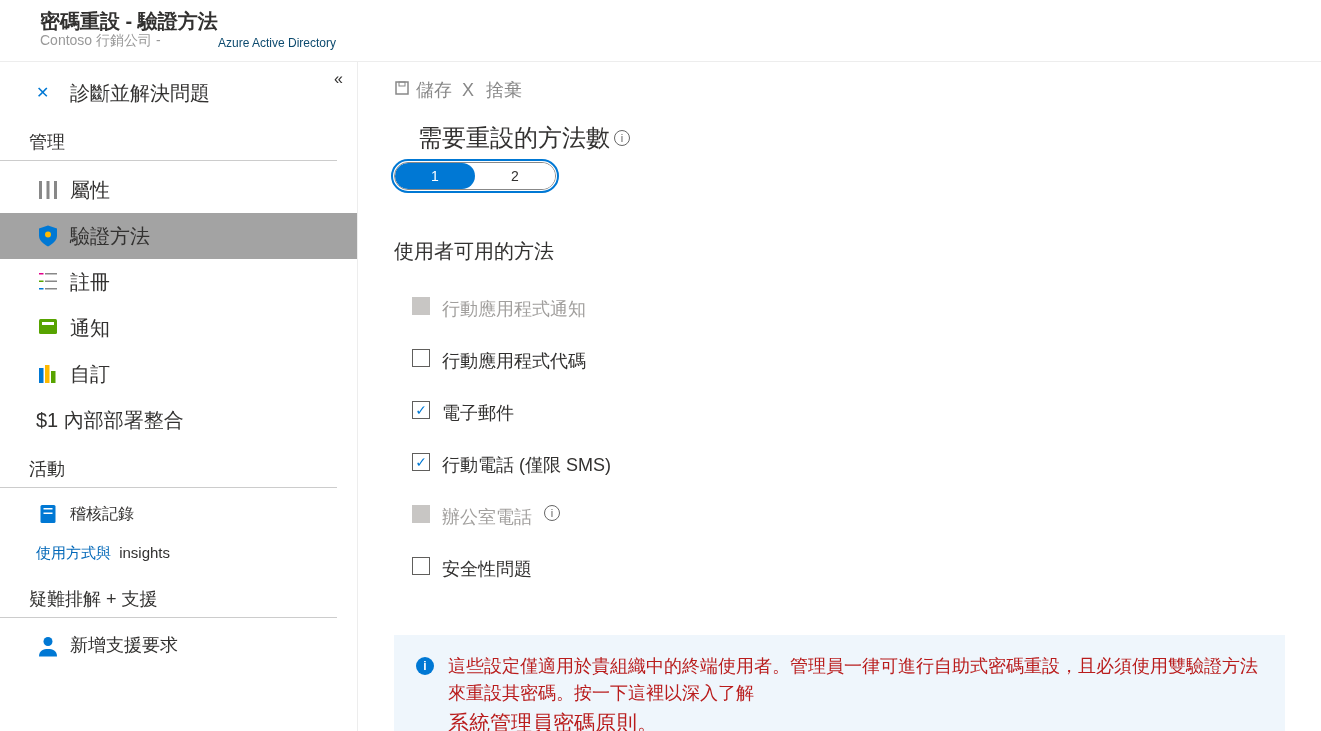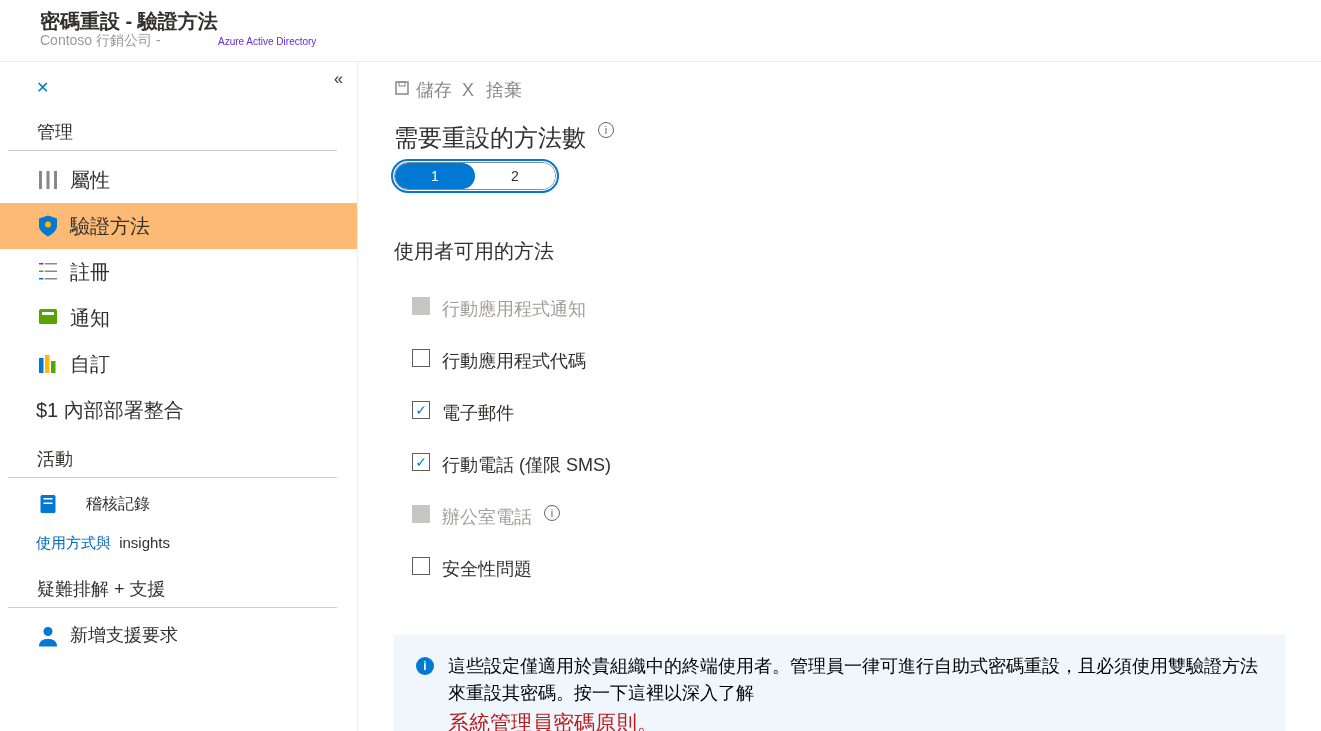--- a/index.html
+++ b/index.html
@@ -24,22 +24,22 @@
     color: #323130;
   }
   .header-sub {
     font-size: 14px;
     color: #999;
     position: absolute;
     left: 40px;
     top: 32px;
   }
   .header-sub2 {
-    font-size: 10px;
-    color: #6d28d9;
+    font-size: 12px;
+    color: #0c4a6e;
     position: absolute;
     left: 218px;
     top: 36px;
   }
   .content {
     display: flex;
     height: calc(100% - 62px);
   }
   .sidebar {
     width: 358px;
@@ -58,37 +58,37 @@
   .nav-item {
     display: flex;
     align-items: center;
     padding: 8px 0 8px 36px;
     font-size: 20px;
     color: #323130;
     cursor: pointer;
     line-height: 1.5;
   }
   .nav-item.active {
-    background: #fdba74;
+    background: #a3a3a3;
   }
   .nav-item .icon {
     width: 24px;
     height: 20px;
     display: inline-flex;
     align-items: center;
     justify-content: flex-start;
     margin-right: 10px;
     font-size: 16px;
   }
   .section-header {
     padding: 14px 0 6px 29px;
     font-size: 18px;
     color: #323130;
     border-bottom: 1px solid #ccc;
-    margin: 0 20px 6px 8px;
+    margin: 0 20px 6px 0;
   }
   .link-item {
     padding: 10px 0 10px 36px;
     font-size: 15px;
     color: #323130;
     cursor: pointer;
   }
   .link-mixed-a { color: #0067b8; }
   .link-mixed-b { color: #323130; margin-left: 4px; }
 
@@ -121,23 +121,24 @@
     color: #888;
   }
   .main-body {
     padding: 10px 36px;
   }
   .setting-title {
     font-size: 24px;
     font-weight: 400;
     color: #323130;
     display: flex;
-    align-items: flex-start;
-    gap: 12px;
+    align-items: center;
+    gap: 4px;
     margin-bottom: 8px;
+    margin-left: 24px;
   }
   .info-circle {
     display: inline-flex;
     width: 16px; height: 16px;
     border: 1px solid #666;
     border-radius: 50%;
     font-size: 11px;
     align-items: center;
     justify-content: center;
     color: #666;
@@ -210,38 +211,39 @@
     background: #0078d4;
     color: #fff;
     font-size: 12px;
     font-weight: bold;
     display: inline-flex;
     align-items: center;
     justify-content: center;
     flex-shrink: 0;
     margin-top: 4px;
   }
-  .banner-text { color: #000000; }
+  .banner-text { color: #b91c1c; }
   .banner-sub { color: #b91c1c; font-size: 21px; text-decoration: underline; }
 </style>
 </head>
 <body>
 
 <div class="header">
   <div class="header-title">密碼重設 - 驗證方法</div>
   <div class="header-sub">Contoso 行銷公司 -</div>
   <div class="header-sub2">Azure Active Directory</div>
 </div>
 
 <div class="content">
   <div class="sidebar">
     <span class="collapse-icon">«</span>
 
     <div class="nav-item">
       <span class="icon icon-wrench">✕</span>
+      <span>診斷並解決問題</span>
     </div>
 
     <div class="section-header">管理</div>
 
     <div class="nav-item">
       <span class="icon icon-props">
         <svg viewBox="0 0 16 16">
             <rect x="2" y="2" width="2" height="12" fill="#888"></rect>
             <rect x="7" y="2" width="2" height="12" fill="#888"></rect>
             <rect x="12" y="2" width="2" height="12" fill="#888"></rect>
@@ -294,21 +296,21 @@
       </span>
       <span>自訂</span>
     </div>
 
     <div class="nav-item" style="">
       <span>$1 內部部署整合</span>
     </div>
 
     <div class="section-header">活動</div>
 
-    <div class="nav-item" style="font-size:16px;gap:16px;">
+    <div class="nav-item" style="font-size:16px;">
       <span class="icon icon-audit">
         <svg viewBox="0 0 16 16">
             <rect x="3" y="2" width="10" height="12" rx="1" fill="#0078d4"></rect>
             <rect x="5" y="4" width="6" height="1" fill="#fff"></rect>
             <rect x="5" y="7" width="6" height="1" fill="#fff"></rect>
           </svg>
       </span>
       <span>稽核記錄</span>
     </div>
 

